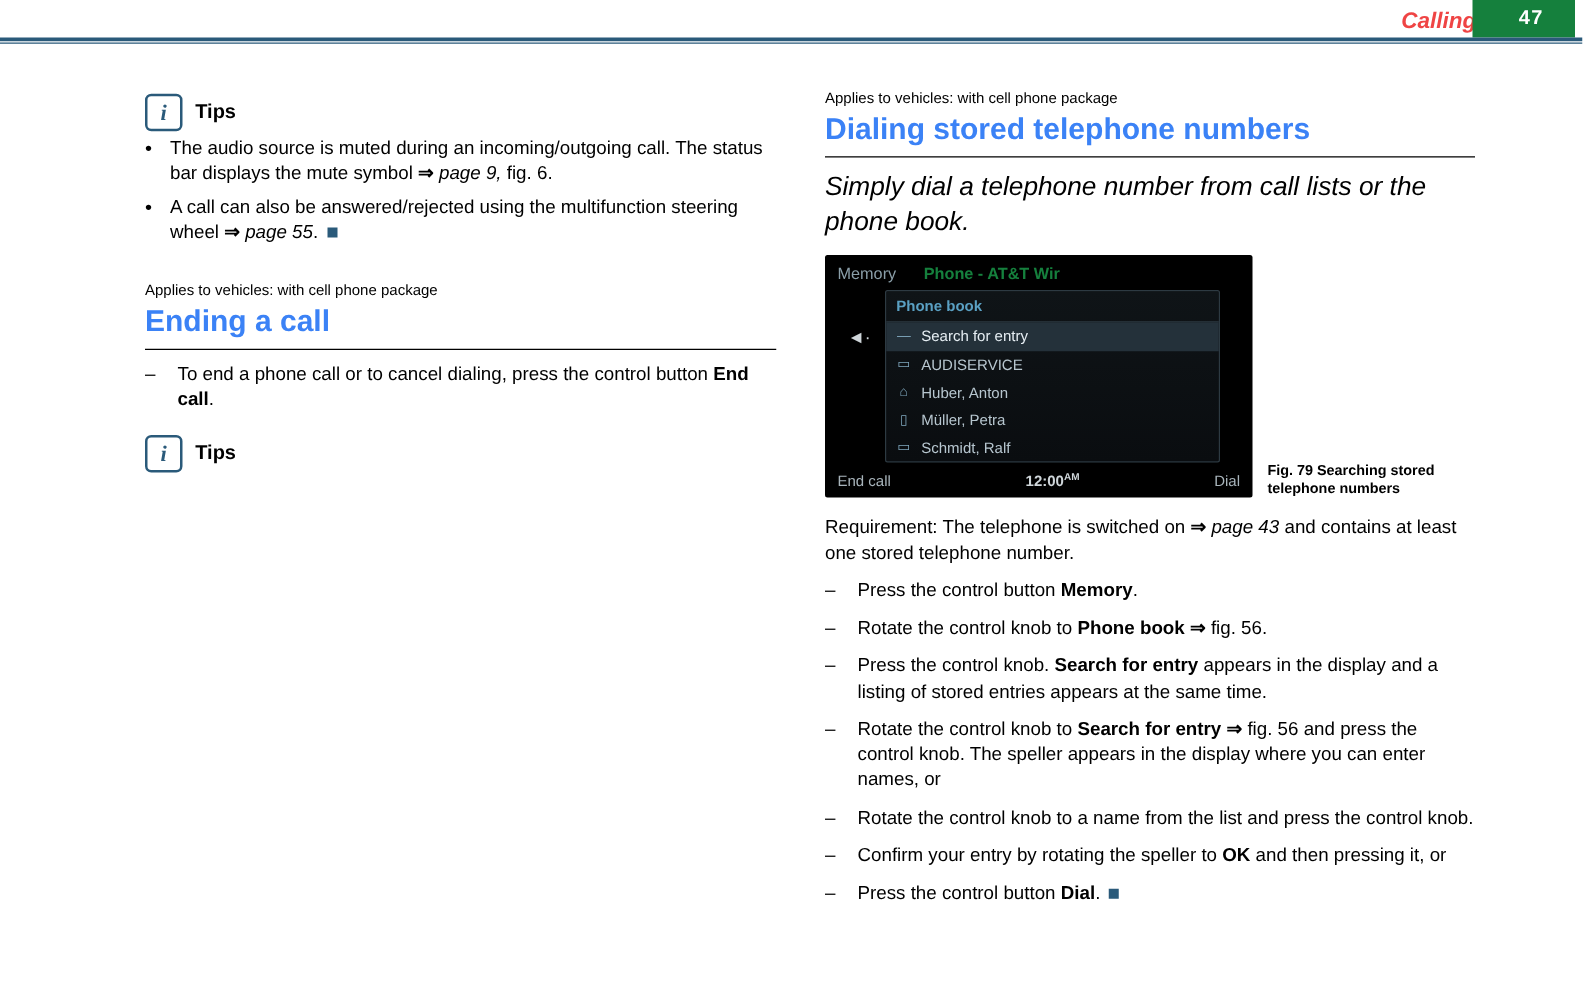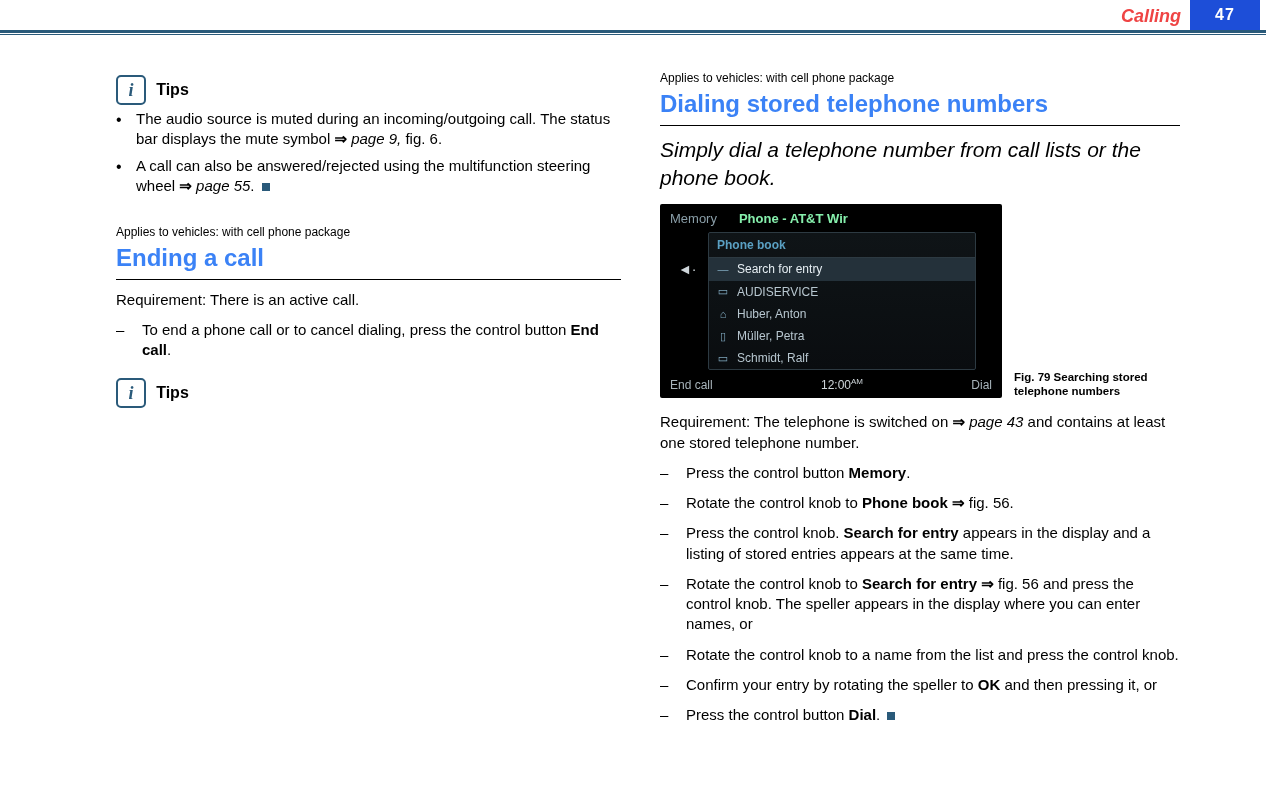--- a/index.html
+++ b/index.html
@@ -42,28 +42,29 @@
     font-weight: 700;
     font-style: italic;
     color: #ef4444;
   }
   .page-tab {
     position: absolute;
     top: 0;
     right: 6px;
     width: 70px;
     height: 30px;
-    background: #1d4ed8;
+    background: #15803d;
     color: #fff;
     font-weight: 700;
     font-size: 16px;
     display: flex;
     align-items: center;
     justify-content: center;
     letter-spacing: 1px;
+    padding-left: 12px;
   }
 
   .col {
     position: absolute;
     font-size: 15px;
     line-height: 1.35;
   }
   .col-left {
     top: 75px;
     left: 116px;
@@ -184,21 +185,21 @@
     overflow: hidden;
   }
   .fig-topbar {
     position: absolute;
     top: 6px; left: 10px; right: 10px;
     display: flex;
     gap: 22px;
     font-size: 13px;
   }
   .fig-topbar .mem { color: #8a9ea8; }
-  .fig-topbar .phone { color: #86efac; font-weight: 700; }
+  .fig-topbar .phone { color: #15803d; font-weight: 700; }
   .fig-panel {
     position: absolute;
     top: 28px; left: 48px; right: 26px; bottom: 28px;
     border: 1px solid #2d3a42;
     background: linear-gradient(#0f1417,#0a0d10);
     border-radius: 2px;
   }
   .fig-panel-title {
     color: #5aa0c3;
     font-size: 12px;
@@ -241,21 +242,21 @@
   }
   .fig-bottom {
     position: absolute;
     left: 10px; right: 10px; bottom: 5px;
     display: flex;
     justify-content: space-between;
     font-size: 12px;
     color: #a8b4bb;
   }
   .fig-clock {
-    font-weight: 400;
+    font-weight: 700;
     color: #cfd6da;
     font-size: 12px;
   }
   .fig-clock sup { font-size: 8px; }
   .fig-caption {
     width: 140px;
     font-size: 11.5px;
     font-weight: 700;
     line-height: 1.25;
   }
@@ -291,21 +292,20 @@
         <span>A call can also be answered/rejected using the multifunction steering wheel </span><span class="arrow">⇒</span>
         <span class="ital">page 55</span><span>.</span>
         <span class="endsq"></span>
       </div>
     </div>
 
     <div class="applies">Applies to vehicles: with cell phone package</div>
     <div class="section-heading">Ending a call</div>
     <div class="section-rule"></div>
 
-    <div class="req">Requirement: There is an active call.</div>
 
     <div class="dash-item">
       <div class="dash-mark">–</div>
       <div class="dash-body">
         <span>To end a phone call or to cancel dialing, press the control button </span><span class="bold">End call</span><span>.</span>
       </div>
     </div>
 
     <div class="tips-row" style="margin-top:18px">
       <span class="info-icon">i</span>

